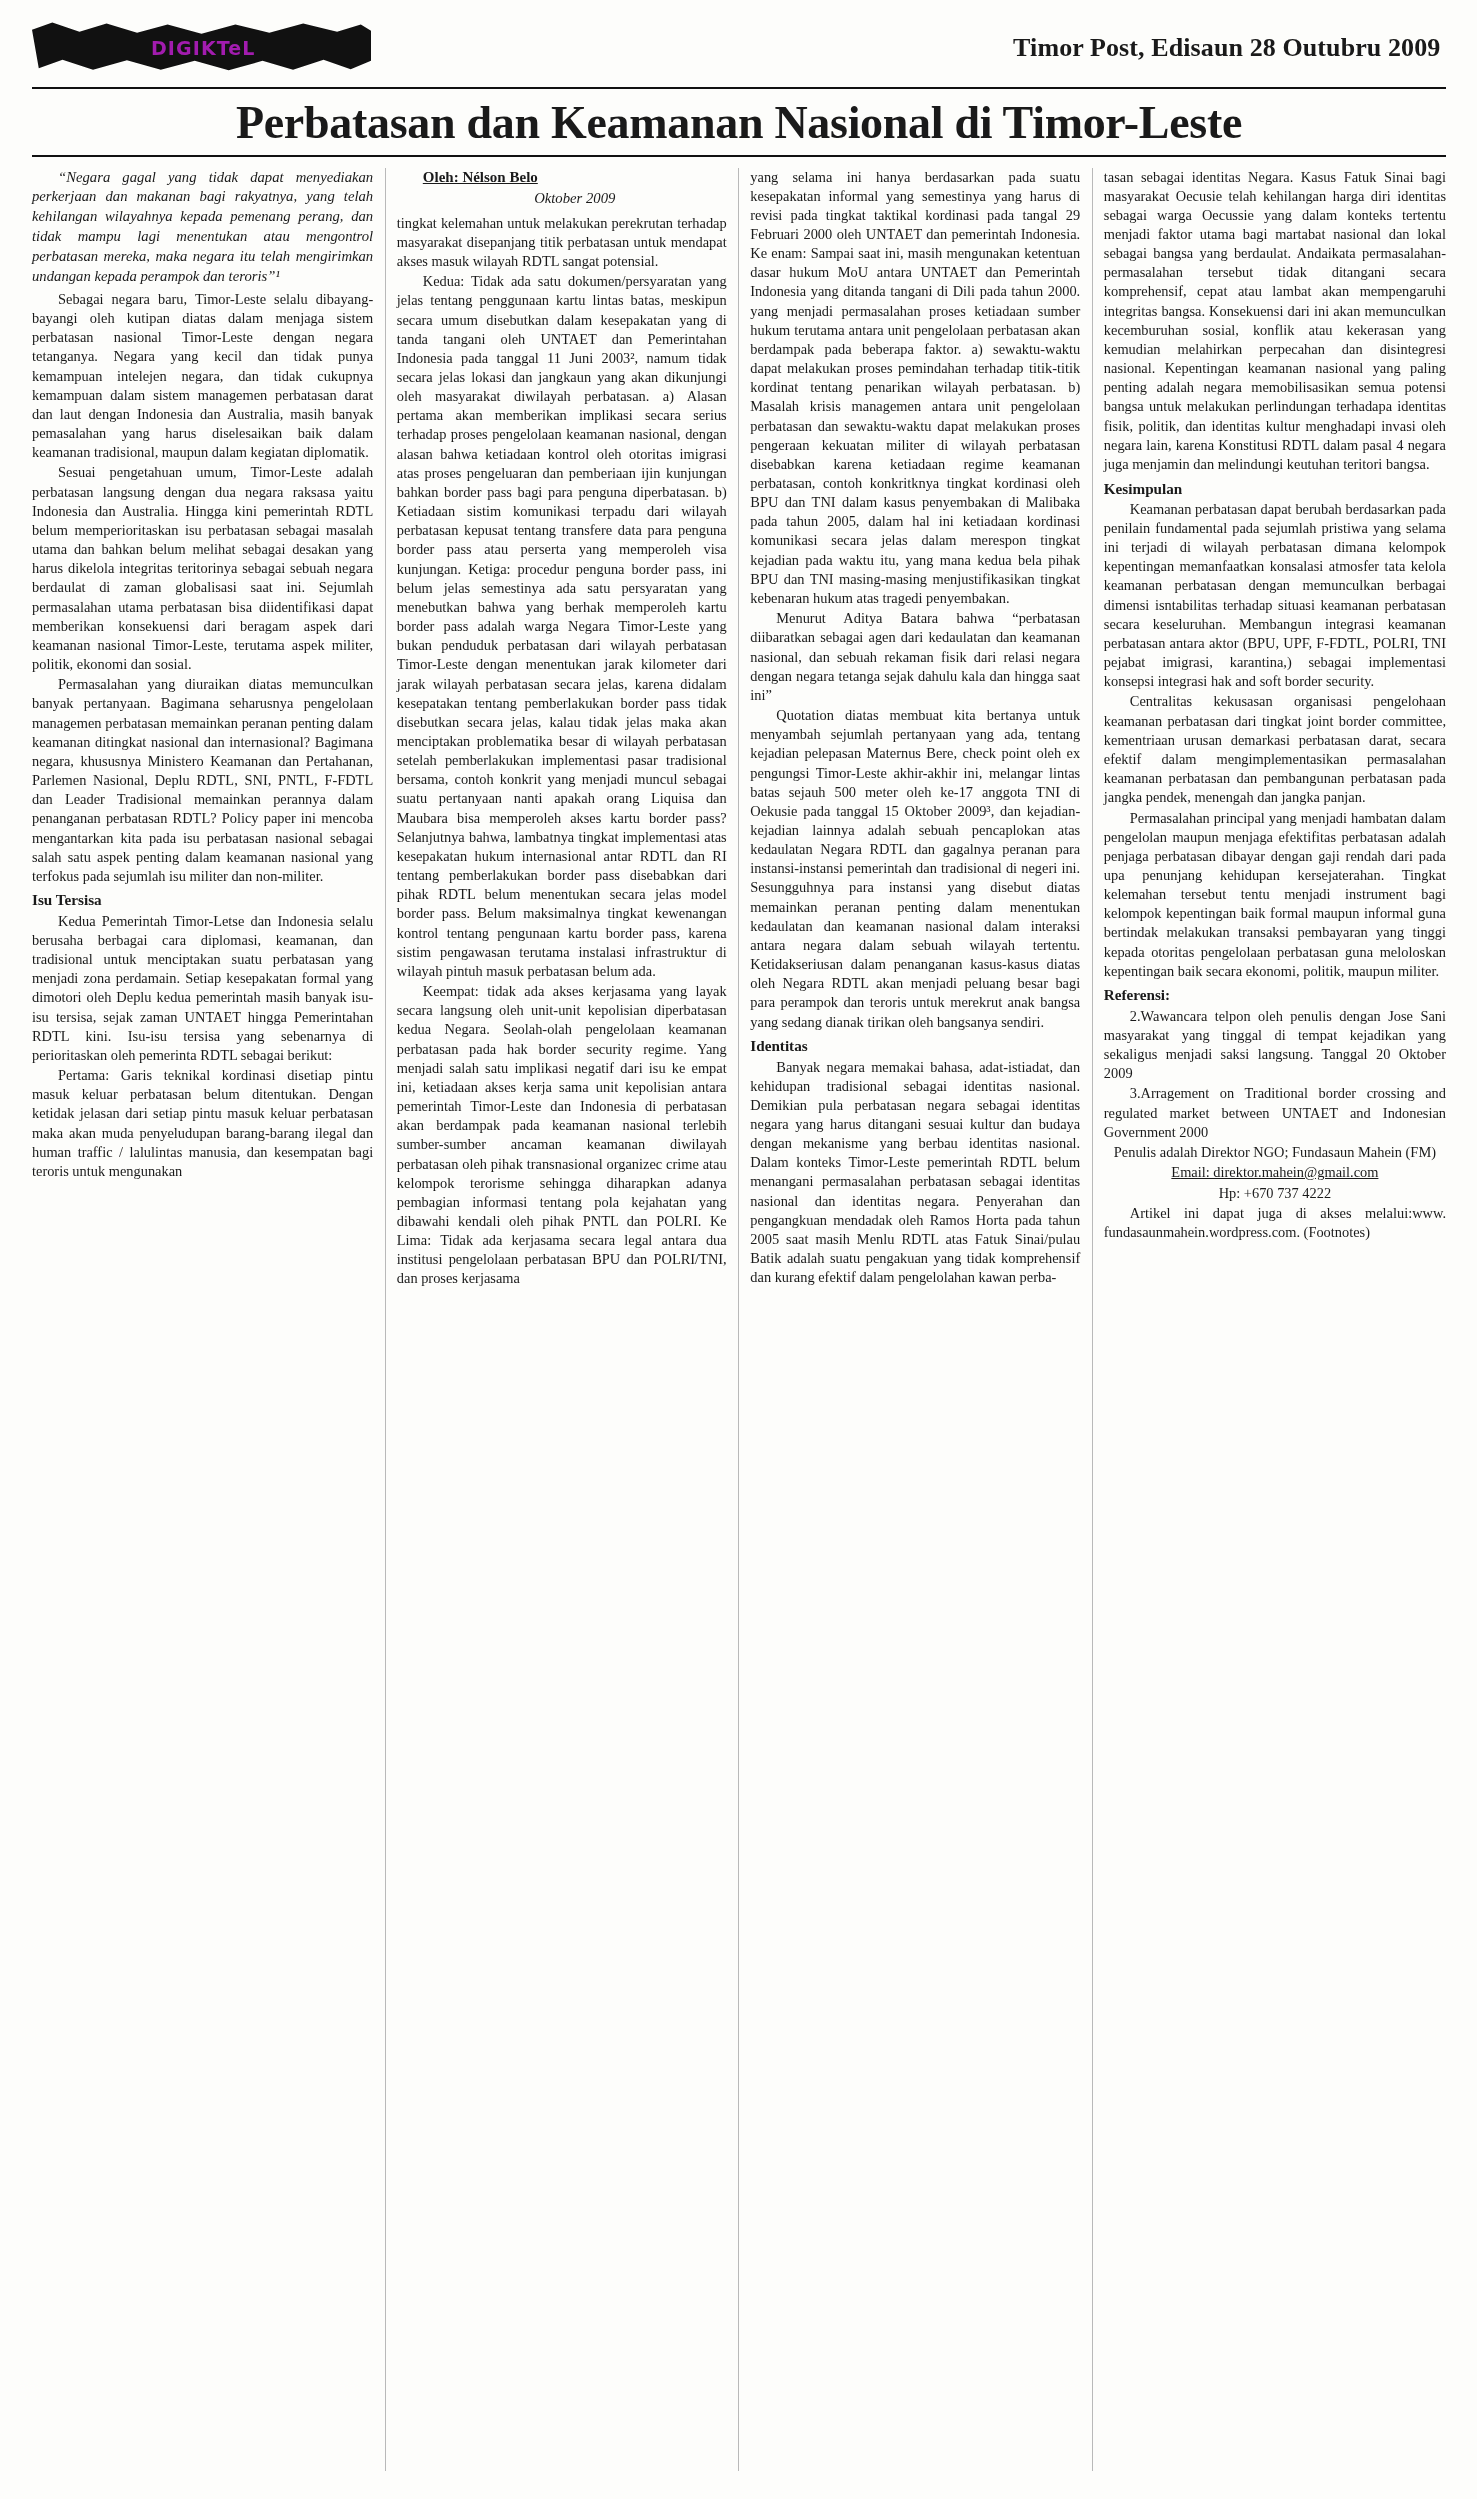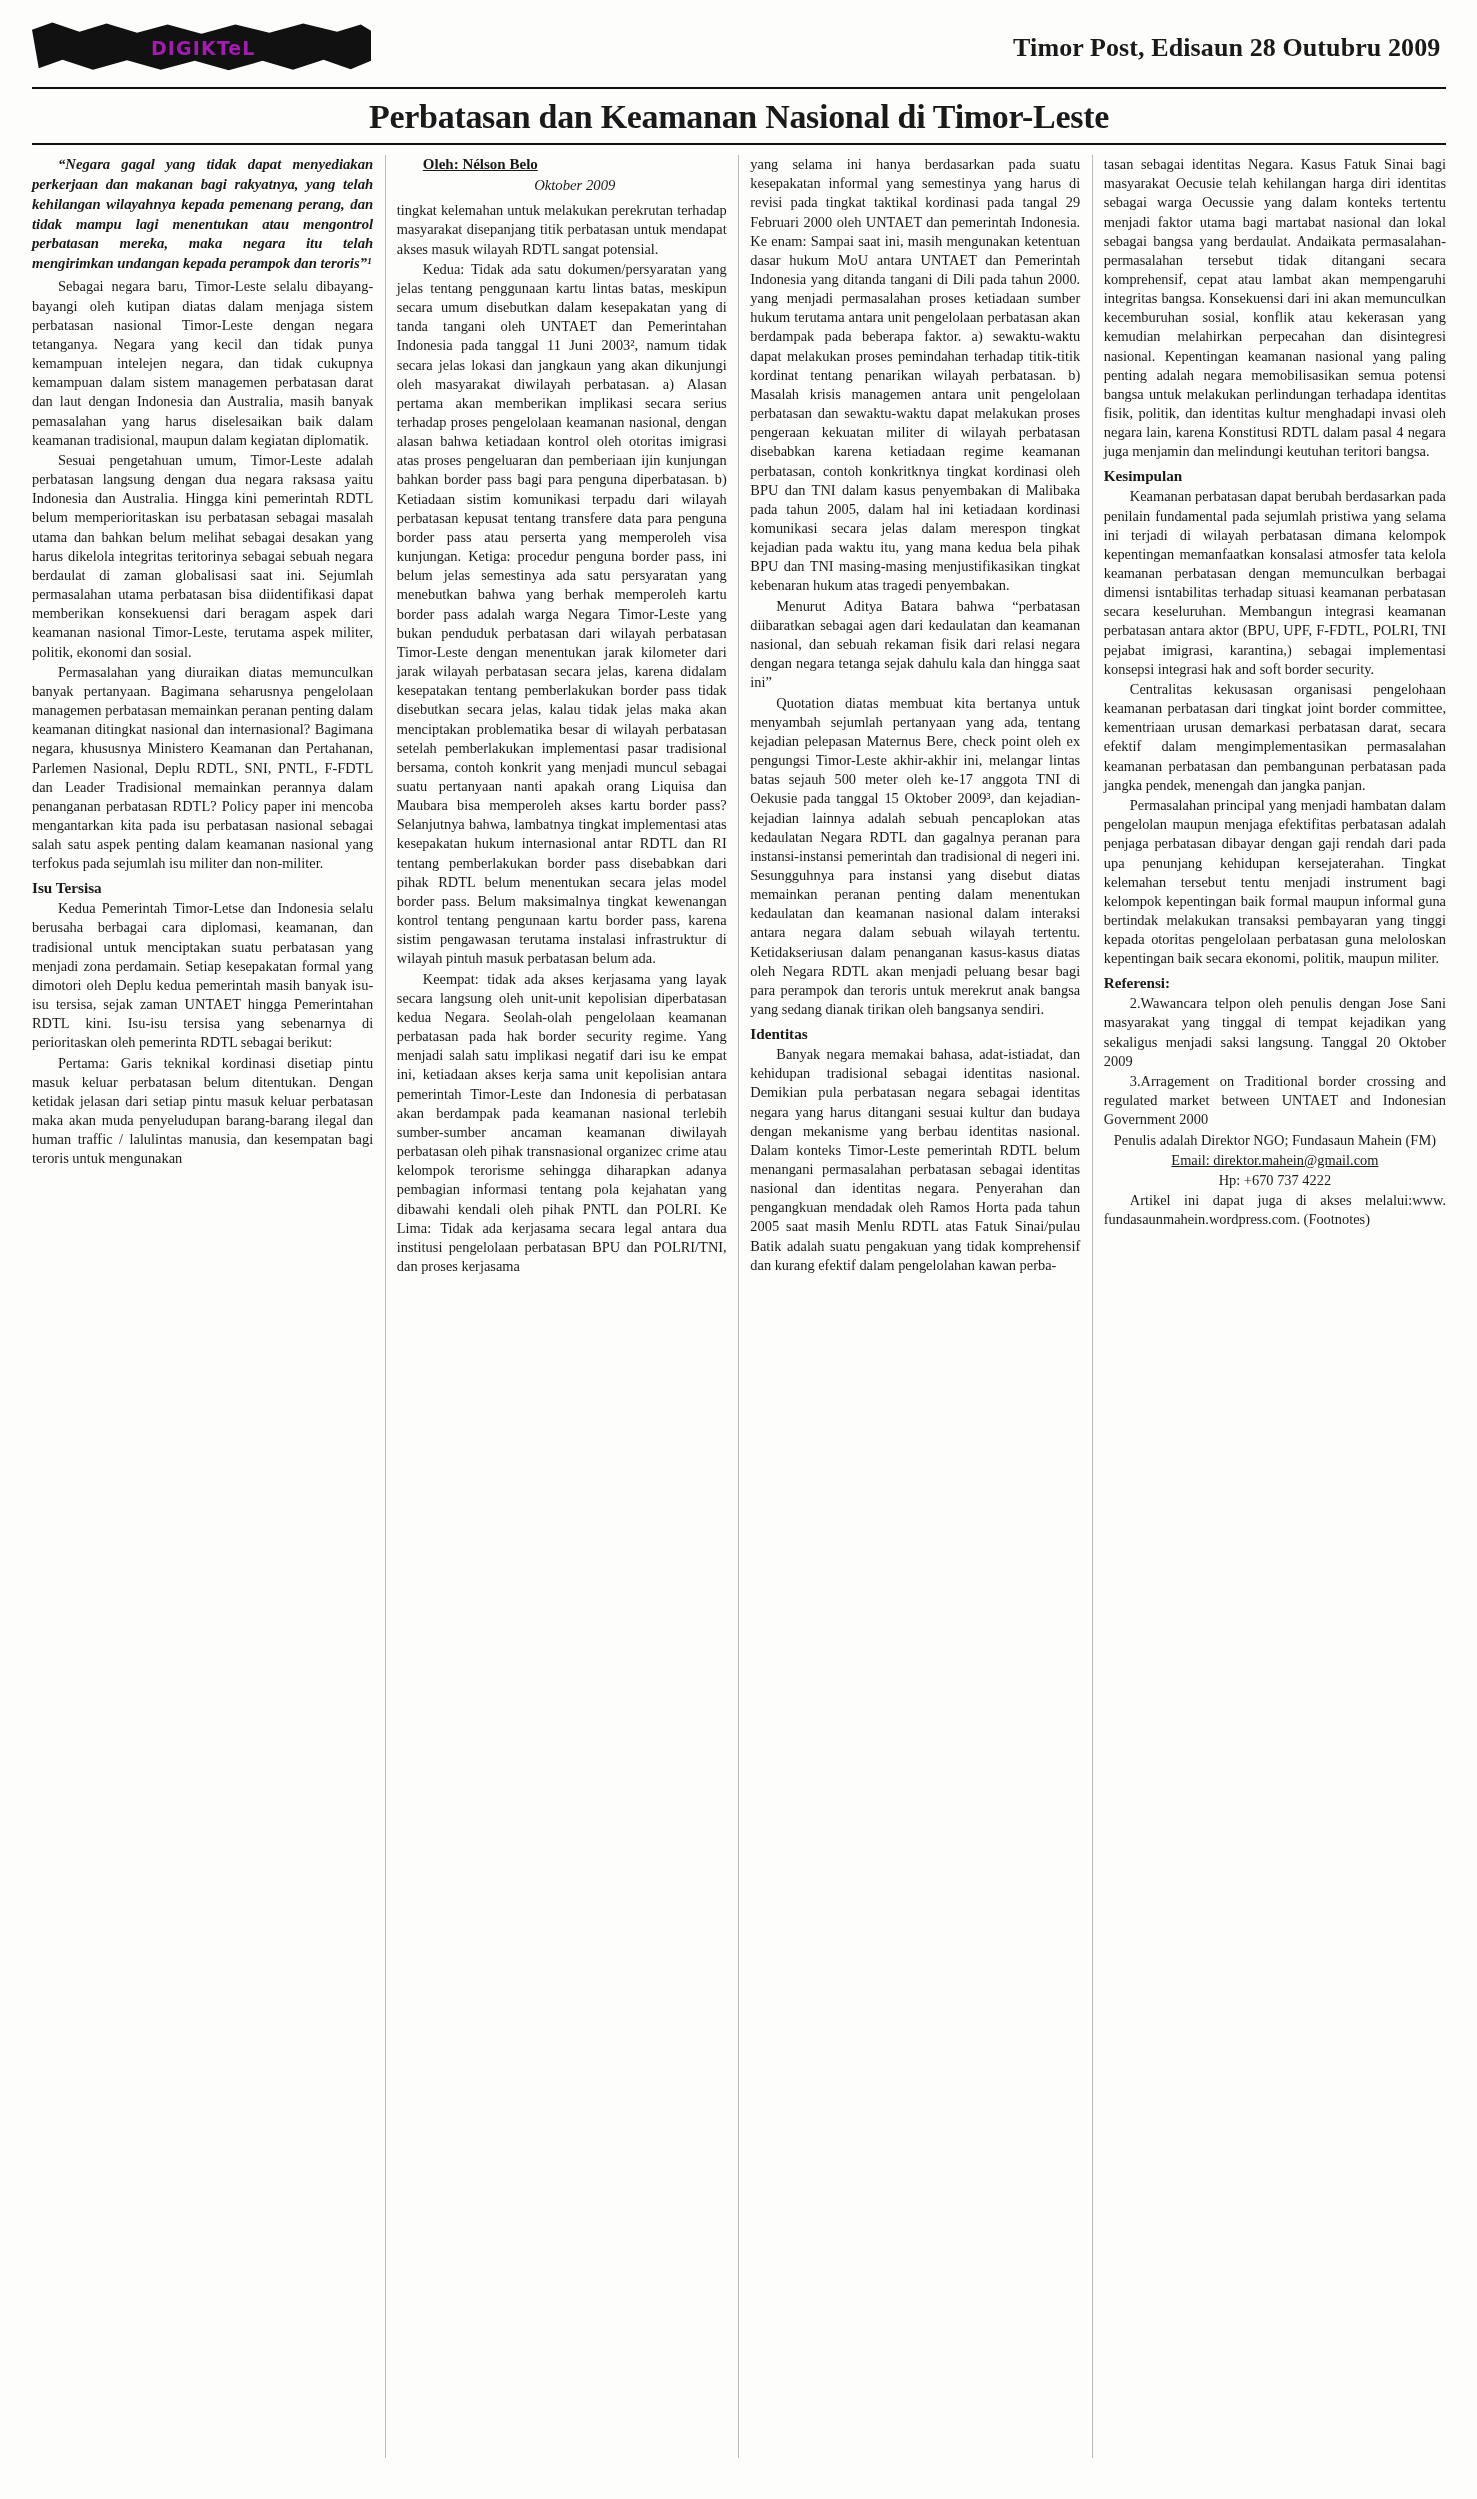--- a/index.html
+++ b/index.html
@@ -73,21 +73,21 @@
     padding-top: 12.4px;
     padding-right: 5.6px;
     letter-spacing: 0.1px;
     white-space: nowrap;
   }
   
   .headline {
     text-align: center;
     font-family: "Liberation Serif", serif;
     font-weight: bold;
-    font-size: 34px;
+    font-size: 46px;
     line-height: 1.04;
     padding: 10.2px 0 8px 0;
     border-bottom: 2.3px solid #111;
     letter-spacing: -0.3px;
   }
   
   .columns {
     display: flex;
     margin-top: 10.2px;
     height: 2303px;
@@ -110,21 +110,20 @@
     hyphens: auto;
     -webkit-hyphens: auto;
   }
   p.noindent { text-indent: 0; }
   .intro-quote {
     font-style: italic;
     font-size: 14.7px;
     line-height: 1.35;
     text-indent: 26px;
     margin-bottom: 3.4px;
-    font-weight: bold;
   }
   .byline {
     text-align: left;
     font-weight: bold;
     font-size: 15px;
     text-decoration: underline;
     margin-bottom: 1.1px;
   }
   .byline-date {
     text-align: center;

